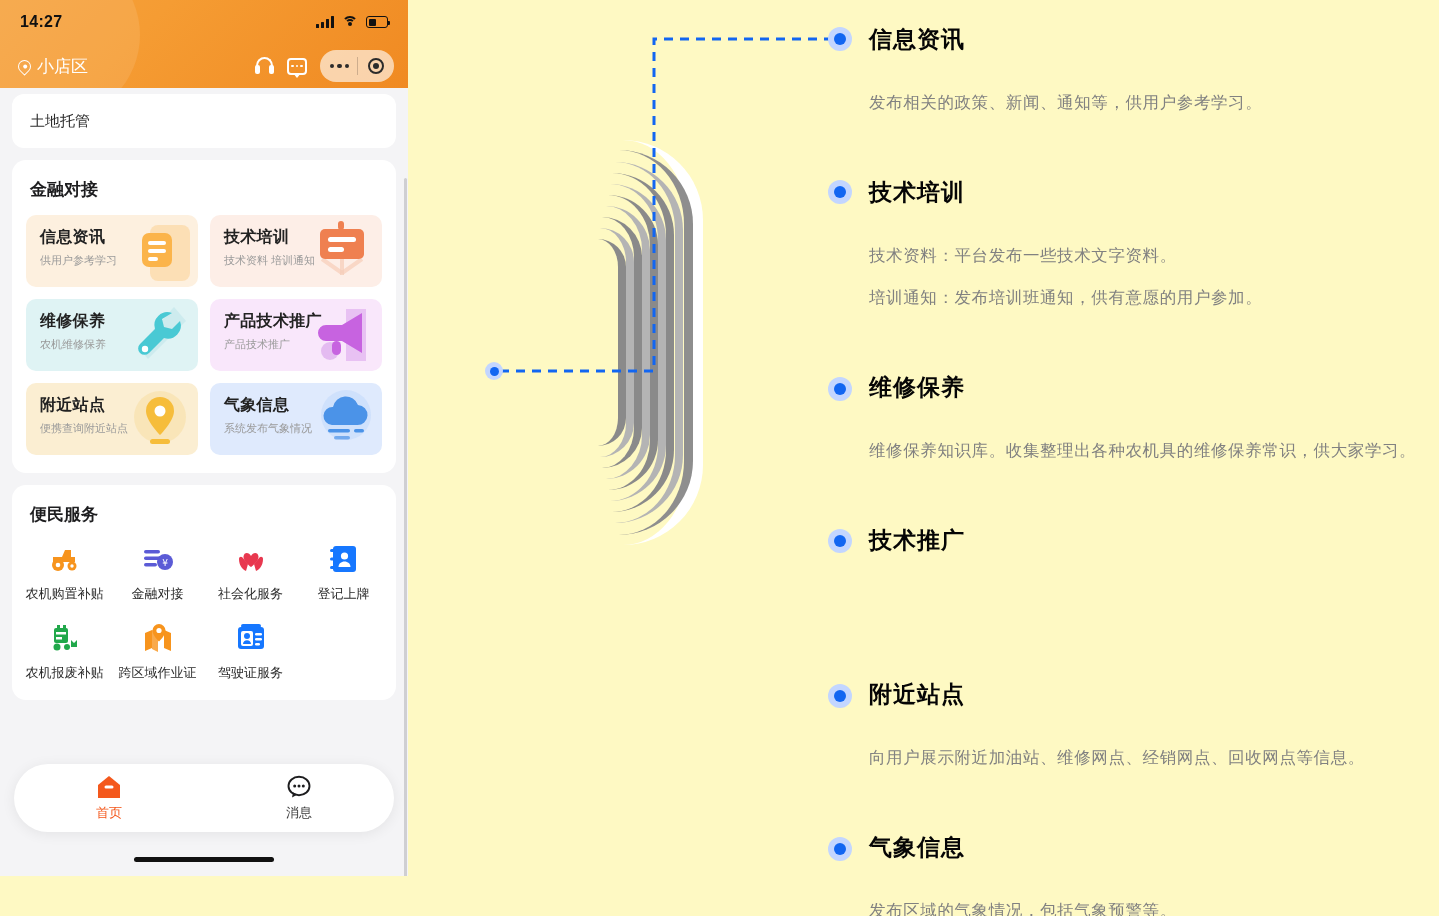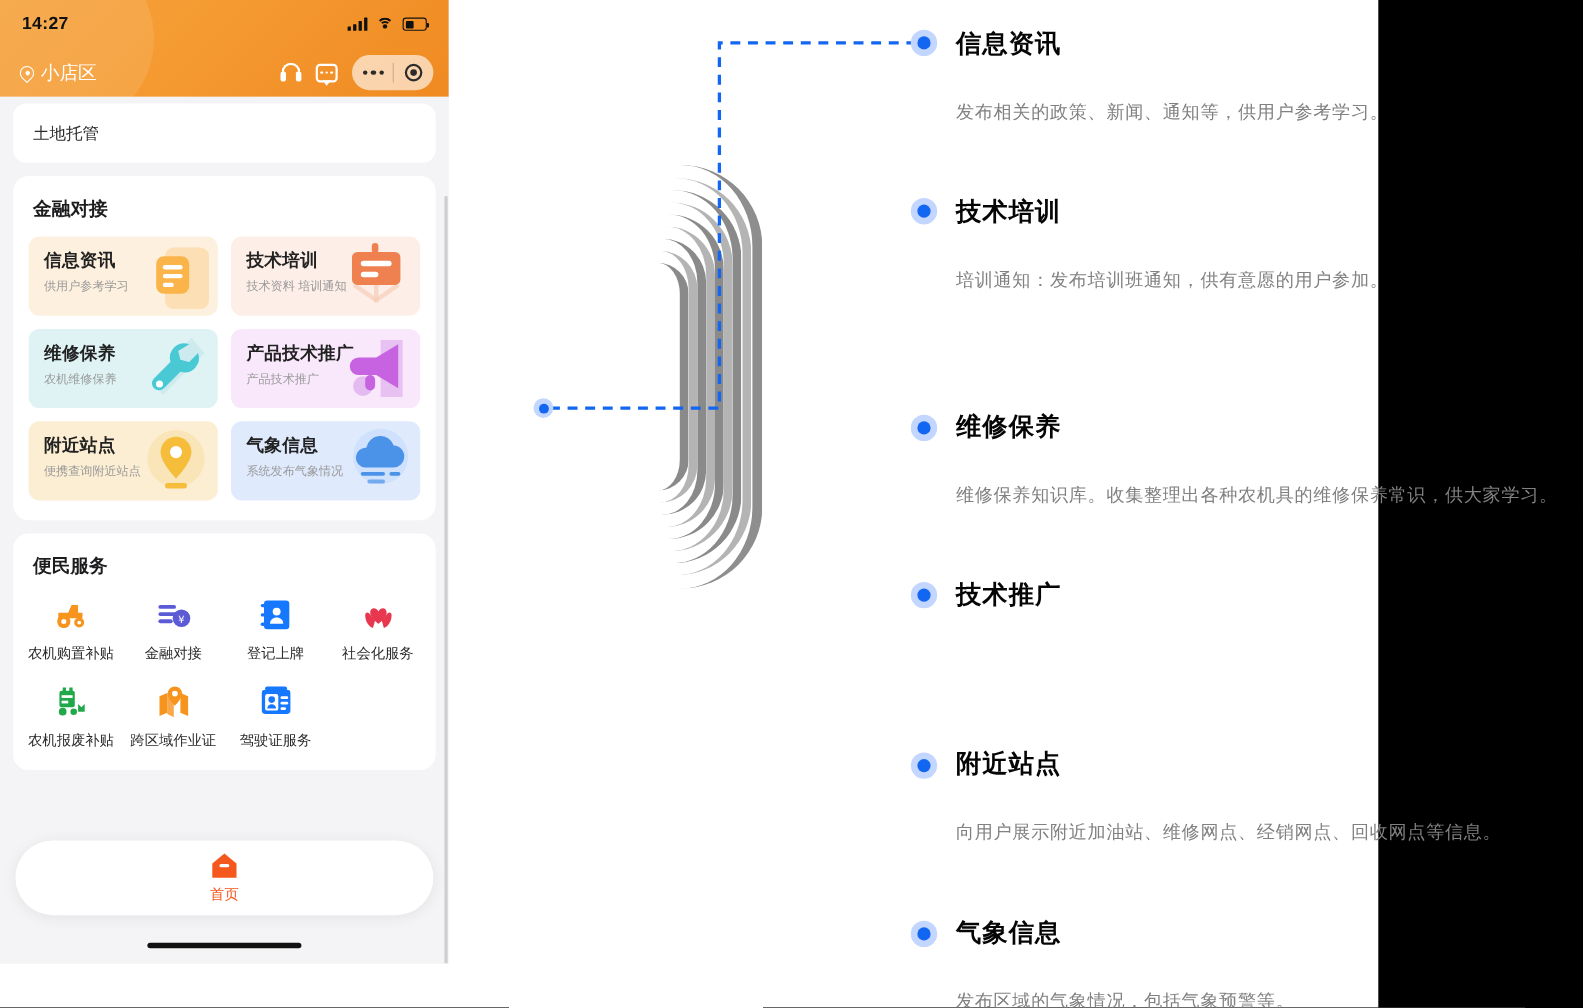--- a/index.html
+++ b/index.html
@@ -2,21 +2,21 @@
 <html><head>
 <meta charset="utf-8">
 <style>
   * { box-sizing: border-box; margin: 0; padding: 0; }
   html, body {
     width: 1439px; height: 916px;
     background: #000000;
     font-family: "Liberation Sans", "DejaVu Sans", sans-serif;
     overflow: hidden;
   }
-  #stage { position: relative; width: 1253px; height: 916px; background: #ffffff; }
+  #stage { position: relative; width: 1439px; height: 916px; background: #fef9c3; }
 
   
   .rings { position: absolute; left: 403px; top: 140px; width: 300px; height: 405px; }
   .ring {
     position: absolute; left: 0; top: 0;
     border-style: solid; border-color: transparent;
     border-radius: 70px;
   }
 
   
@@ -325,40 +325,40 @@
                   <circle cx="23" cy="19" r="8" fill="#5b5bd6"></circle>
                   <text x="23" y="23" font-size="9" fill="#fff" text-anchor="middle" font-family="DejaVu Sans">¥</text>
                 </svg>
             </div>
             <span>金融对接</span>
           </div>
 
           <div class="svc">
             <div class="gl">
               <svg width="32" height="32" viewBox="0 0 32 32">
+                  <path d="M16 13c-2-4-7-4-7.5.5C8 18 16 24 16 24s8-6 7.5-10.5C23 9 18 9 16 13z" fill="#e8384f"></path>
+                  <path d="M4 16c0-2 2-3 3.5-1.5L13 21l-2 7C7 26 4 22 4 16z" fill="#e8384f"></path>
+                  <path d="M28 16c0-2-2-3-3.5-1.5L19 21l2 7c4-2 7-6 7-12z" fill="#e8384f"></path>
+                </svg>
+            </div>
+            <span>社会化服务</span>
+          </div>
+
+          <div class="svc">
+            <div class="gl">
+              <svg width="32" height="32" viewBox="0 0 32 32">
                   <rect x="5" y="3" width="23" height="26" rx="3" fill="#1677ff"></rect>
                   <rect x="2" y="6" width="5" height="3" rx="1.5" fill="#1677ff"></rect>
                   <rect x="2" y="14.5" width="5" height="3" rx="1.5" fill="#1677ff"></rect>
                   <rect x="2" y="23" width="5" height="3" rx="1.5" fill="#1677ff"></rect>
                   <circle cx="16.5" cy="13" r="3.6" fill="#fff"></circle>
                   <path d="M10.5 24c0-3.4 2.7-5.6 6-5.6s6 2.2 6 5.6z" fill="#fff"></path>
                 </svg>
             </div>
             <span>登记上牌</span>
-          </div>
-
-          <div class="svc">
-            <div class="gl">
-              <svg width="32" height="32" viewBox="0 0 32 32">
-                  <path d="M16 13c-2-4-7-4-7.5.5C8 18 16 24 16 24s8-6 7.5-10.5C23 9 18 9 16 13z" fill="#e8384f"></path>
-                  <path d="M4 16c0-2 2-3 3.5-1.5L13 21l-2 7C7 26 4 22 4 16z" fill="#e8384f"></path>
-                  <path d="M28 16c0-2-2-3-3.5-1.5L19 21l2 7c4-2 7-6 7-12z" fill="#e8384f"></path>
-                </svg>
-            </div>
-            <span>社会化服务</span>
           </div>
 
           <div class="svc">
             <div class="gl">
               <svg width="32" height="32" viewBox="0 0 32 32">
                   <rect x="5" y="6" width="14" height="15" rx="2" fill="#21a84b"></rect>
                   <rect x="8" y="3" width="3" height="5" fill="#21a84b"></rect>
                   <rect x="14" y="3" width="3" height="5" fill="#21a84b"></rect>
                   <rect x="7" y="10" width="10" height="2.5" fill="#fff"></rect>
                   <rect x="7" y="15" width="6" height="2.5" fill="#fff"></rect>
@@ -402,20 +402,30 @@
       </div>
 
       <div class="tabbar">
         <div class="tab active">
           <svg width="26" height="24" viewBox="0 0 26 24">
               <path d="M13 1L24 10v13H2V10z" fill="#f4581c"></path>
               <rect x="8.5" y="10.5" width="9" height="3" rx="1.5" fill="#fff"></rect>
             </svg>
           <span>首页</span>
         </div>
+        <div class="tab">
+          <svg width="26" height="24" viewBox="0 0 26 24">
+              <ellipse cx="13" cy="11" rx="10.5" ry="9.3" fill="none" stroke="#1d1d1f" stroke-width="1.9"></ellipse>
+              <path d="M7 17.5 L6 22.5 L11.5 19.5Z" fill="#1d1d1f"></path>
+              <circle cx="8.7" cy="11" r="1.5" fill="#1d1d1f"></circle>
+              <circle cx="13" cy="11" r="1.5" fill="#1d1d1f"></circle>
+              <circle cx="17.3" cy="11" r="1.5" fill="#1d1d1f"></circle>
+            </svg>
+          <span>消息</span>
+        </div>
       </div>
 
       <div class="homebar"></div>
       <div class="scroll-ind"></div>
     </div>
   </div>
 
   <svg class="conn">
     <polyline points="500,371 654,371 654,39 832,39" fill="none" stroke="#1266f1" stroke-width="3" stroke-dasharray="9,7"></polyline>
   </svg>
@@ -442,20 +452,21 @@
       <i></i>
     </div>
 
   <div class="ann" style="left:869px;top:24px;width:560px">
     <h3>信息资讯</h3>
     <p>发布相关的政策、新闻、通知等，供用户参考学习。</p>
   </div>
 
   <div class="ann" style="left:869px;top:177px;width:560px">
     <h3>技术培训</h3>
+    <p>技术资料：平台发布一些技术文字资料。</p>
     <p>培训通知：发布培训班通知，供有意愿的用户参加。</p>
   </div>
 
   <div class="ann" style="left:869px;top:372px;width:575px">
     <h3>维修保养</h3>
     <p>维修保养知识库。收集整理出各种农机具的维修保养常识，供大家学习。</p>
   </div>
 
   <div class="ann" style="left:869px;top:525px;width:560px">
     <h3>技术推广</h3>

